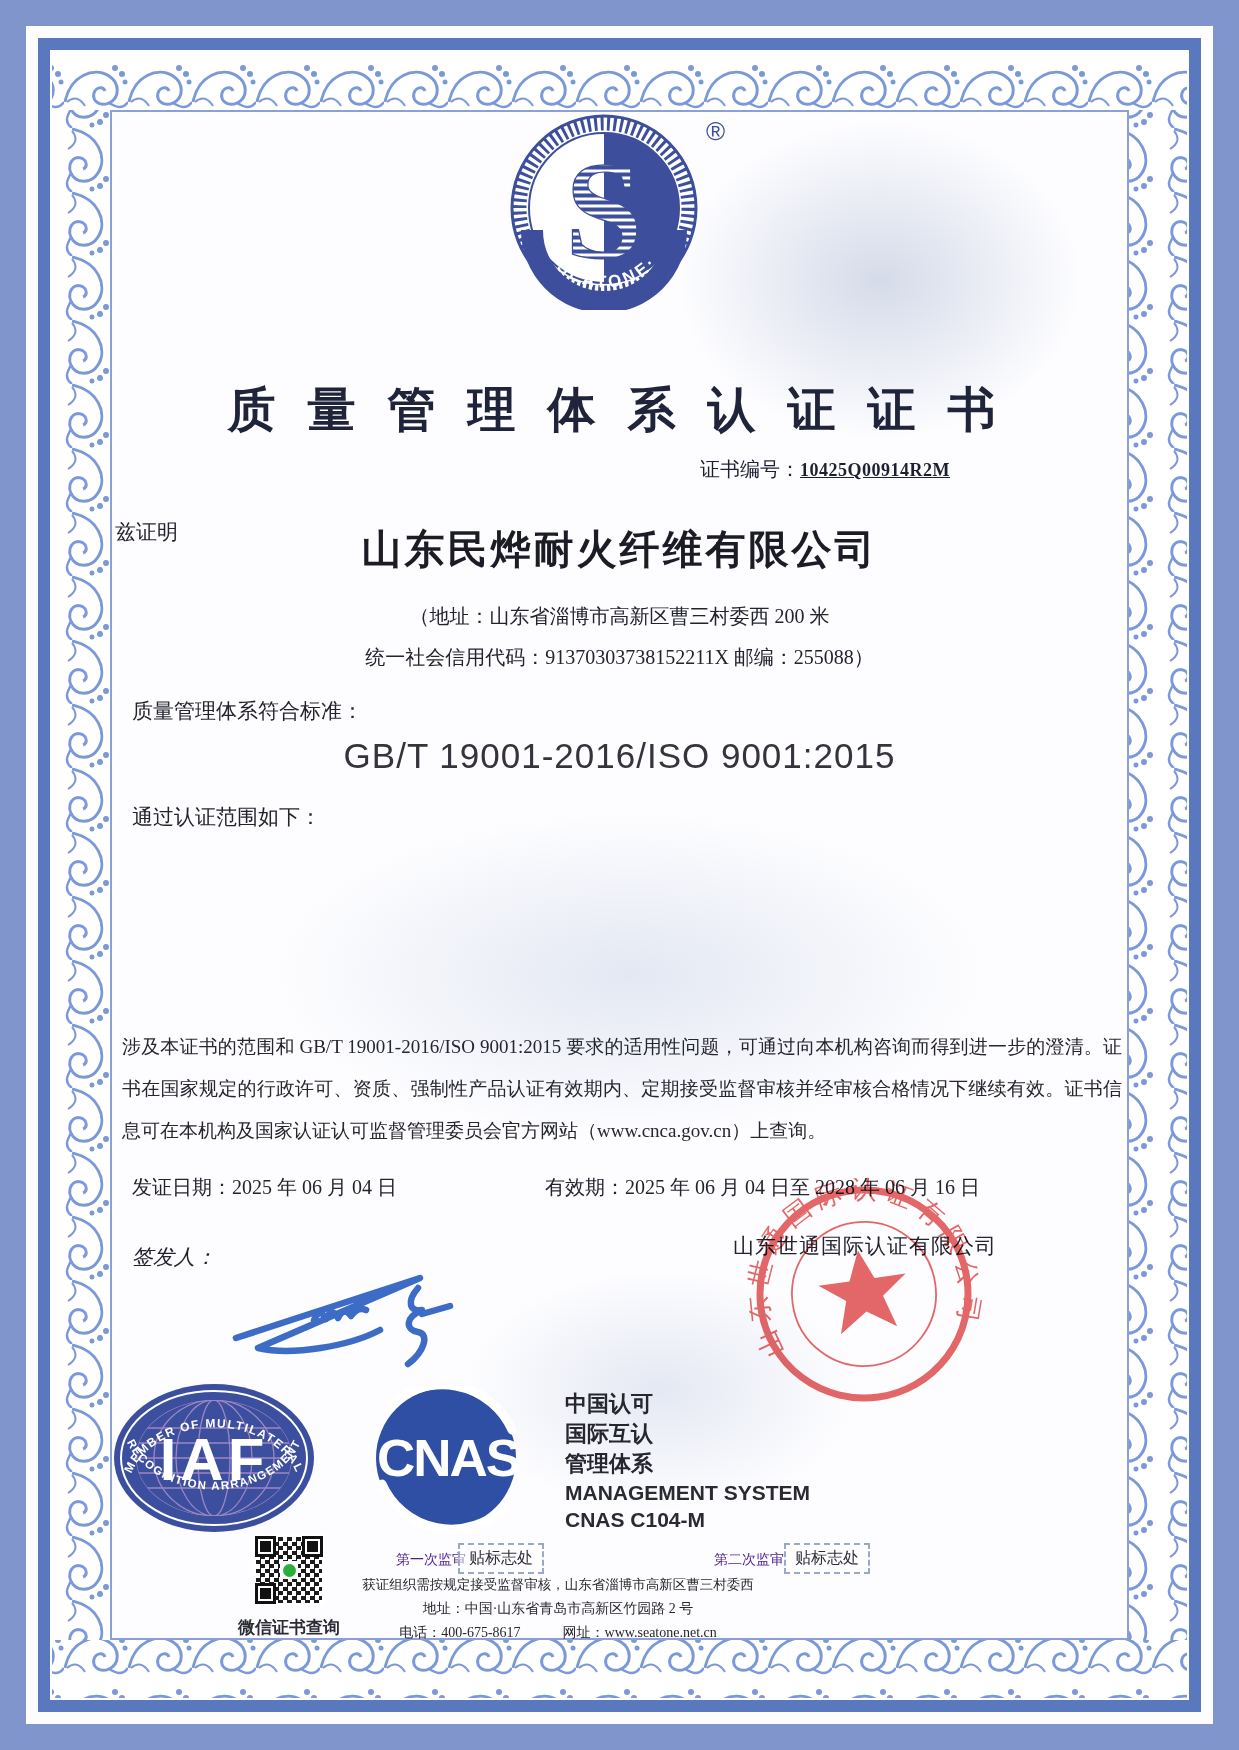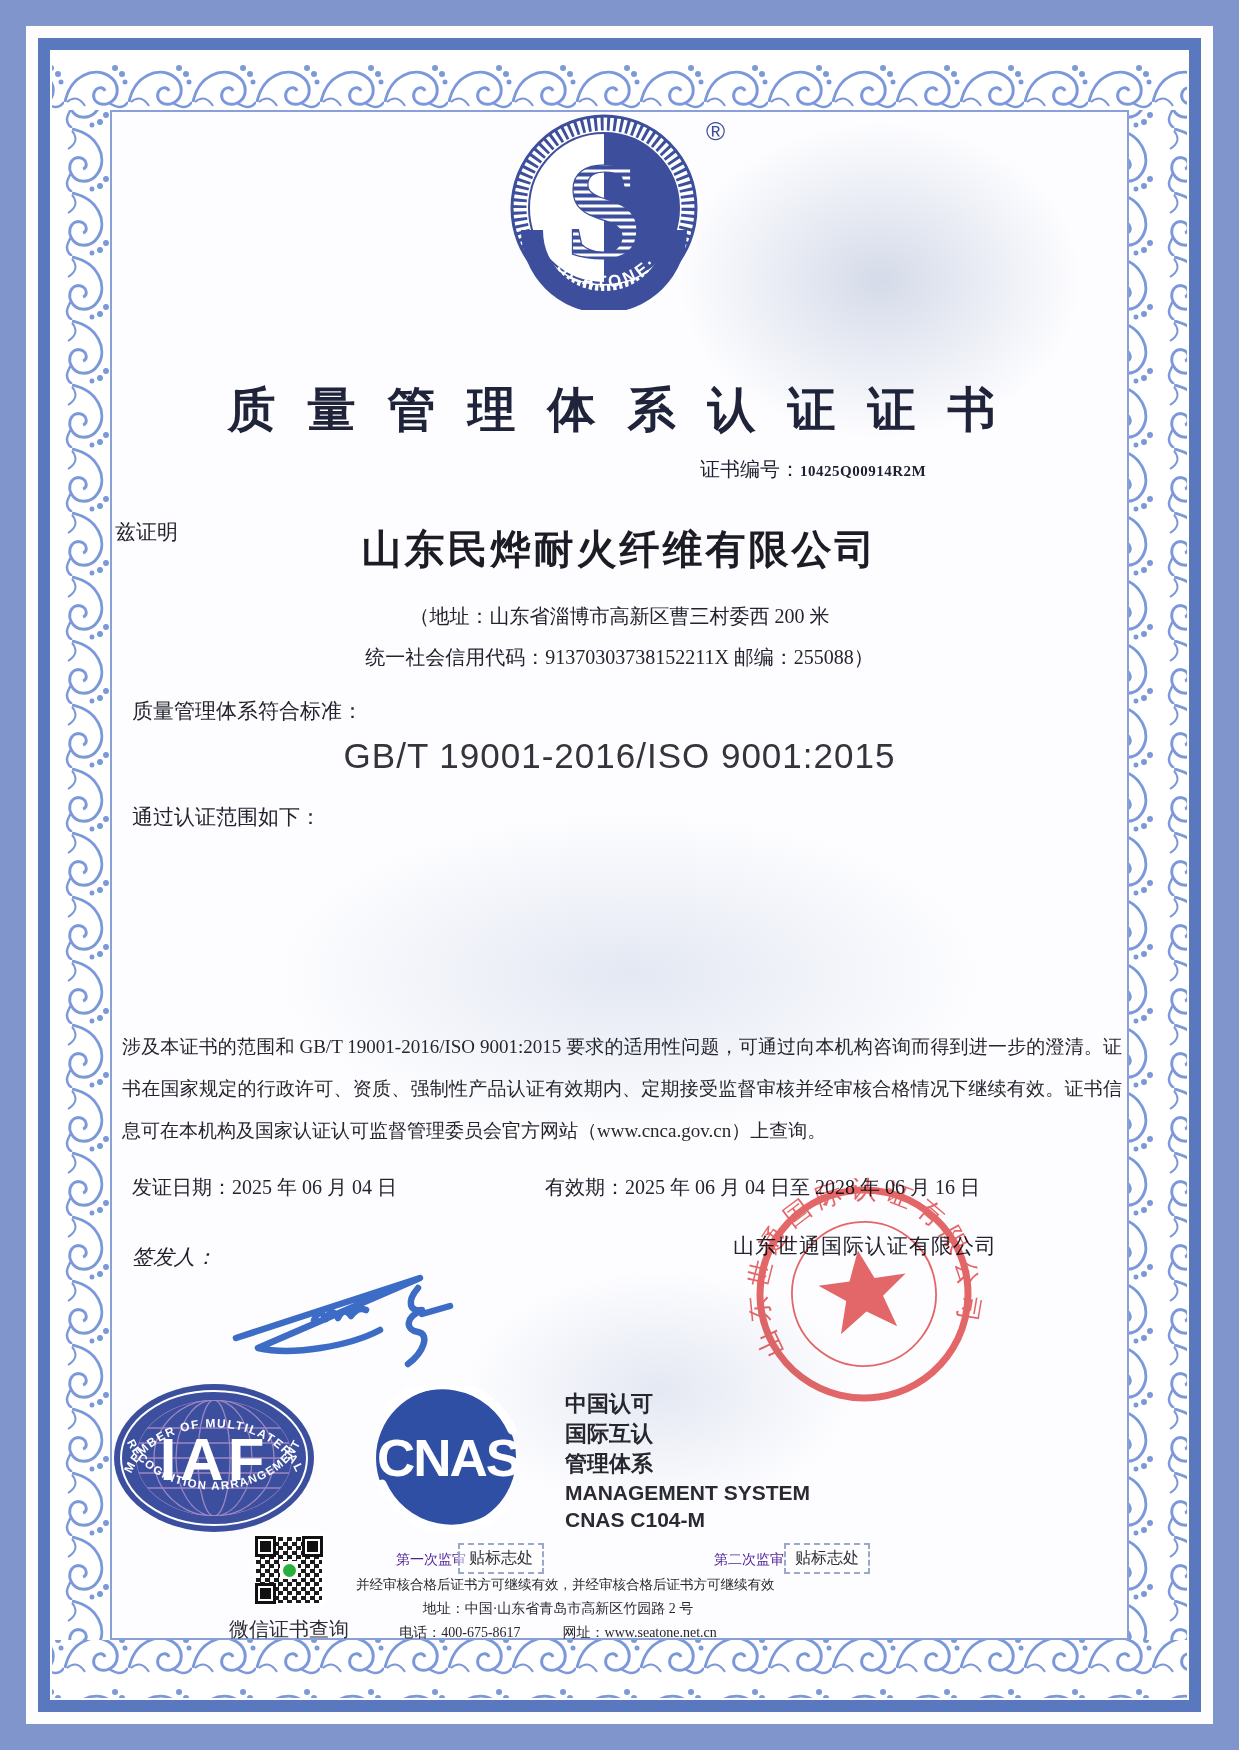--- a/index.html
+++ b/index.html
@@ -14,21 +14,21 @@
   .content-area{position:absolute;inset:110px;background:#fdfdff;border:2px solid #8aa0d6;}
   
   .wm{position:absolute;border-radius:50%;pointer-events:none;}
   .wm1{left:600px;top:60px;width:560px;height:440px;background:radial-gradient(closest-side,rgba(148,163,198,.38),rgba(148,163,198,0) 72%);}
   .wm2{left:160px;top:760px;width:940px;height:430px;background:radial-gradient(closest-side,rgba(168,183,214,.30),rgba(168,183,214,0) 75%);}
   .wm3{left:400px;top:1230px;width:520px;height:320px;background:radial-gradient(closest-side,rgba(158,173,208,.26),rgba(158,173,208,0) 75%);}
   
   .title{left:0;right:0;top:378px;text-align:center;font-size:48px;font-weight:bold;
          letter-spacing:32px;margin-left:16px;color:#20243a;}
   .certno{left:700px;top:456px;font-size:20px;color:#1d2030;white-space:nowrap;}
-  .certno b{font-size:15px;font-weight:bold;letter-spacing:.5px;}
+  .certno b{font-size:18px;font-weight:bold;letter-spacing:.5px;text-decoration:underline;}
   .hereby{left:115px;top:518px;font-size:21px;}
   .company{left:0;right:0;top:522px;text-align:center;font-size:40px;font-weight:bold;letter-spacing:3px;color:#1c1c26;}
   .addr1{left:0;right:0;top:603px;text-align:center;font-size:20px;}
   .addr2{left:0;right:0;top:644px;text-align:center;font-size:20px;}
   .stdlabel{left:132px;top:697px;font-size:21px;}
   .standard{left:0;right:0;top:736px;text-align:center;font-size:35px;color:#34343c;
             font-family:"Liberation Sans","DejaVu Sans",sans-serif;letter-spacing:1px;}
   .scopelabel{left:132px;top:803px;font-size:21px;}
   .scope{left:0;right:0;top:854px;text-align:center;font-size:26px;font-weight:bold;line-height:45px;color:#1e1e28;}
   .fineprint{left:122px;top:1026px;width:1000px;font-size:19px;line-height:42px;text-align:justify;color:#26262f;}
@@ -46,21 +46,21 @@
   .accred .cn{font-size:22px;font-weight:600;color:#26262f;}
   .accred .en{font-family:"Liberation Sans","DejaVu Sans",sans-serif;font-weight:bold;font-size:21px;color:#2a2a33;line-height:27px;}
   
   .qr{left:256px;top:1537px;width:66px;height:66px;position:absolute;
       background:repeating-conic-gradient(#1c1c1c 0% 25%, #ffffff 0% 50%) 0 0/9px 9px;outline:3px solid #fff;}
   .finder{position:absolute;width:15px;height:15px;border:3px solid #111;background:#fff;}
   .finder i{position:absolute;inset:2px;background:#111;display:block;}
   .f-tl{left:-1px;top:-1px;}.f-tr{right:-1px;top:-1px;}.f-bl{left:-1px;bottom:-1px;}
   .wechat{position:absolute;left:24px;top:24px;width:18px;height:18px;background:#fff;display:flex;align-items:center;justify-content:center;}
   .wechat i{width:13px;height:13px;border-radius:50%;background:#2aae3c;display:block;}
-  .qr-caption{left:226px;top:1616px;width:126px;text-align:center;font-size:20px;color:#2b2b35;}
+  .qr-caption{left:226px;top:1616px;width:126px;text-align:center;font-size:17px;color:#2b2b35;font-weight:bold;}
   .audit-label{font-size:14px;color:#4c1d95;white-space:nowrap;}
   .al1{left:396px;top:1551px;}
   .al2{left:714px;top:1551px;}
   .sticker{border:2px dashed #9ba8ca;padding:3px 9px;font-size:16px;color:#2e2e38;white-space:nowrap;background:rgba(255,255,255,.5);}
   .st1{left:458px;top:1543px;}
   .st2{left:784px;top:1543px;}
   .foot-note{left:356px;top:1576px;width:404px;text-align:center;font-size:13.5px;white-space:nowrap;color:#26262f;}
   .foot-addr{left:356px;top:1600px;width:404px;text-align:center;font-size:14px;color:#26262f;}
   .foot-phone{left:336px;top:1624px;width:444px;text-align:center;font-size:14px;color:#26262f;white-space:nowrap;}
   .foot-phone .gap{display:inline-block;width:42px;}
@@ -247,19 +247,19 @@
         <i></i>
       </span>
   </div>
   <div class="abs qr-caption">微信证书查询</div>
 
   <div class="abs audit-label al1">第一次监审</div>
   <div class="abs sticker st1">贴标志处</div>
   <div class="abs audit-label al2">第二次监审</div>
   <div class="abs sticker st2">贴标志处</div>
 
-  <div class="abs foot-note">并经审核合格后证书方可继续有效，并经审核合格后证书方可继续有效</div>
+  <div class="abs foot-note">获证组织需按规定接受监督审核，山东省淄博市高新区曹三村委西</div>
   <div class="abs foot-addr">地址：中国·山东省青岛市高新区竹园路 2 号</div>
   <div class="abs foot-phone">
     <span>电话：</span><span>400-675-8617</span><span class="gap"></span><span>网址：</span><span>www.seatone.net.cn</span>
   </div>
 
 </div>
 
 </body></html>

